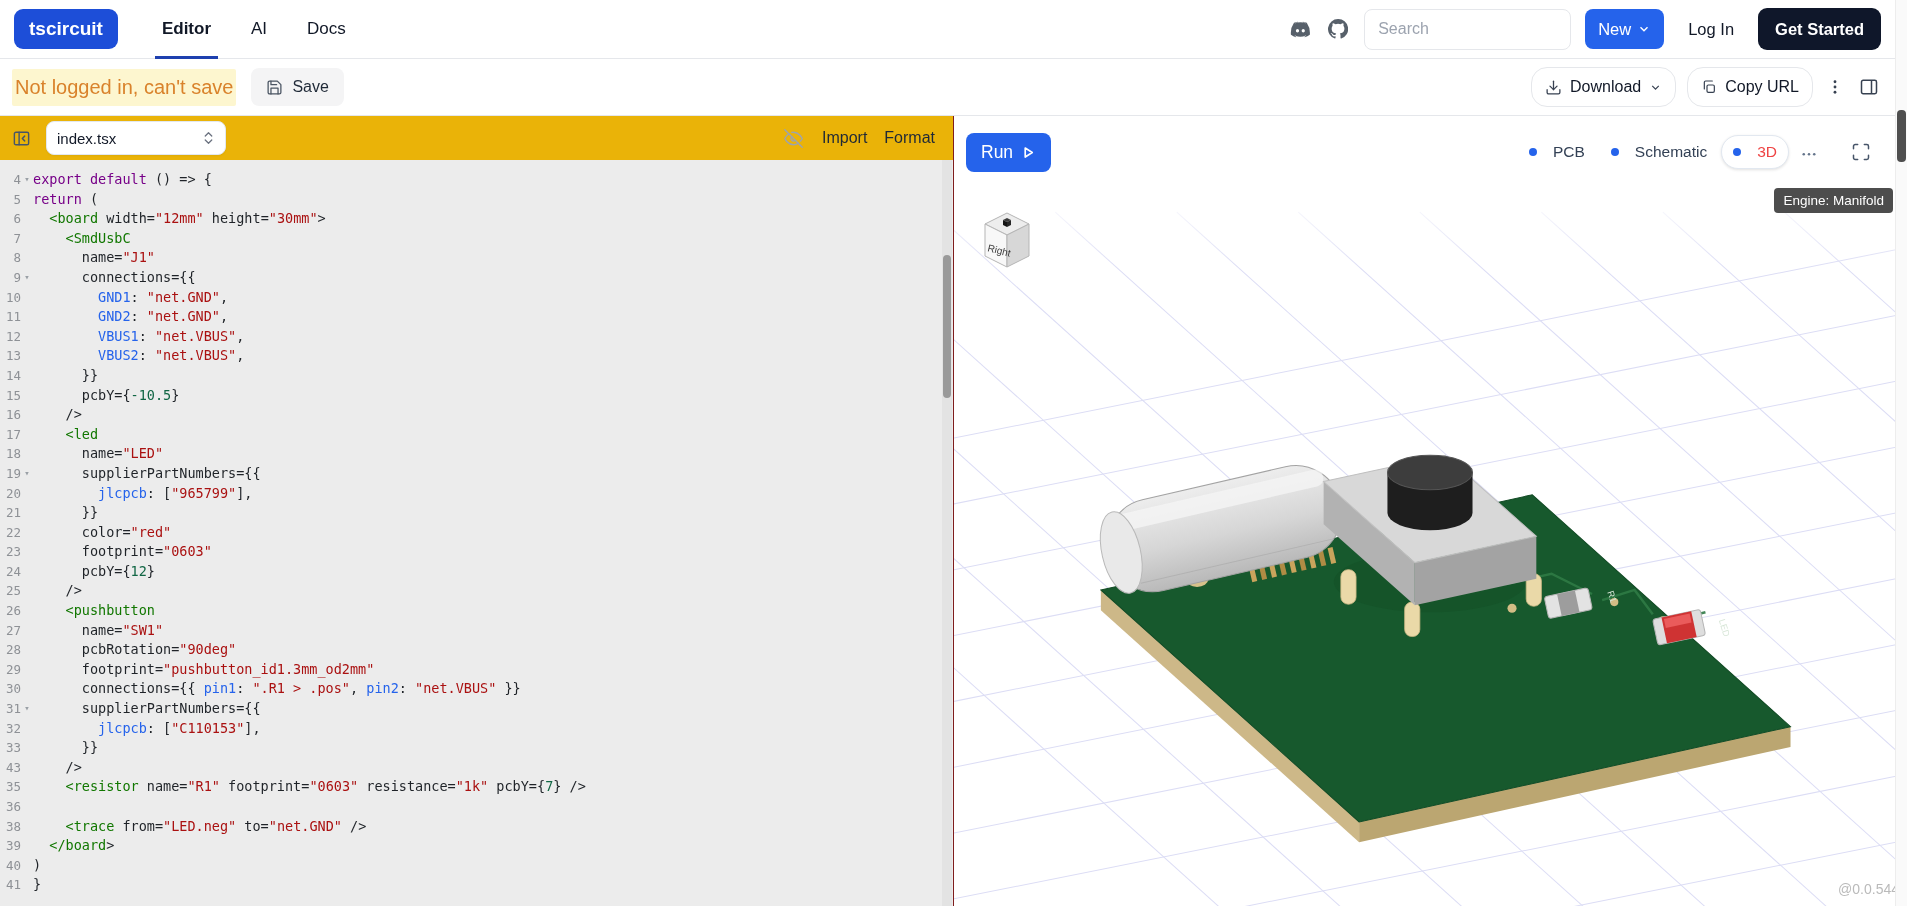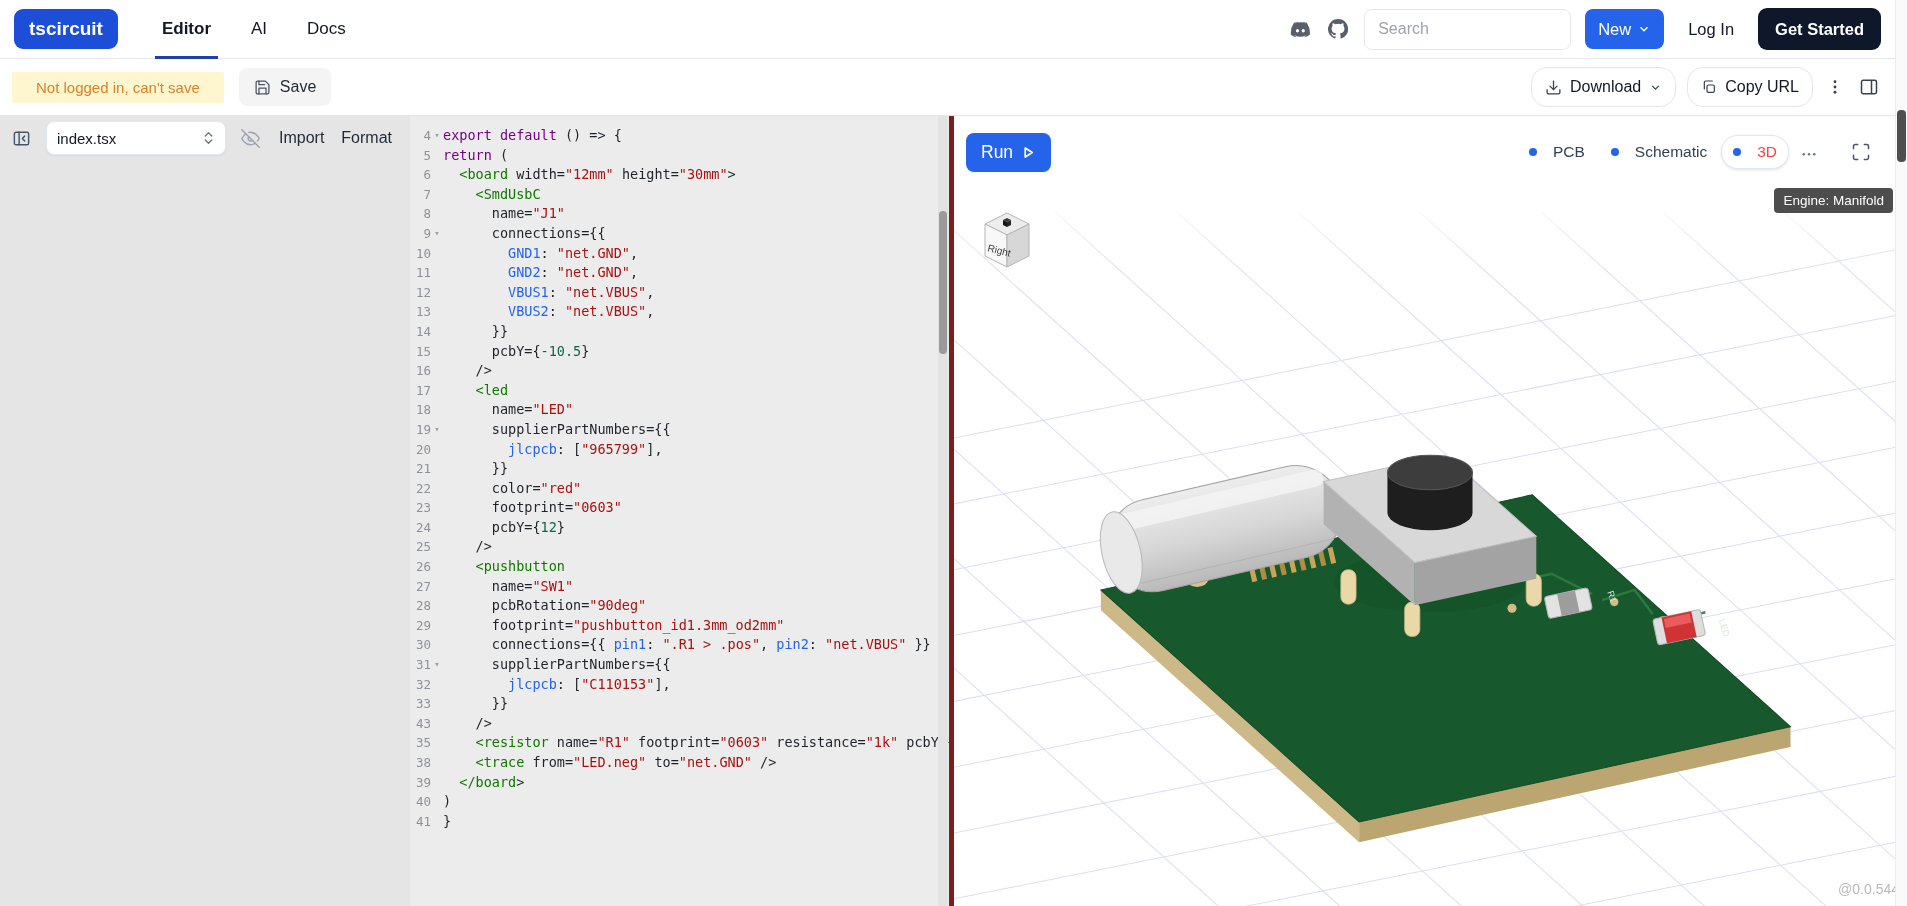--- a/index.html
+++ b/index.html
@@ -17,28 +17,28 @@
   .nav-right{margin-left:auto;display:flex;align-items:center;gap:14px;padding-right:12px}
   .icon-btn{display:flex;align-items:center;justify-content:center;background:none;border:none;cursor:pointer;padding:2px}
   .search-input{width:207px;height:41px;border:1px solid #e5e7eb;border-radius:8px;padding:0 13px;font-size:16px;color:#111827;outline:none;font-family:"Liberation Sans",sans-serif}
   .search-input::placeholder{color:#9ca3af}
   .btn-new{background:var(--accent,#2563eb);color:#fff;height:40px;border-radius:8px;padding:0 13px;font-size:16.5px;display:flex;align-items:center;gap:6px;border:none;cursor:pointer}
   .btn-login{font-size:16.5px;color:#111827;background:none;border:none;padding:0 10px;cursor:pointer}
   .btn-getstarted{background:var(--dark-button,#0f172a);color:#fff;height:42px;border-radius:9px;padding:0 17px;font-size:16.5px;border:none;font-weight:600;cursor:pointer}
 
   
   .toolbar{height:57px;display:flex;align-items:center;padding:0 12px;gap:15px;border-bottom:1px solid #e5e7eb;background:#fff;position:relative;z-index:9}
-  .status-badge{background:var(--badge-bg,#fdf6cf);color:var(--badge-text,#d9822b);font-size:15px;padding:7px 24px;border-radius:2px}
+  .status-badge{background:var(--badge-bg,#fdf6cf);color:var(--badge-text,#d9822b);font-size:20px;padding:7px 3px;border-radius:2px}
   .btn-save{display:flex;align-items:center;gap:9px;background:#f4f4f5;border:none;border-radius:8px;height:38px;padding:0 15px;font-size:16px;color:#1f2937;cursor:pointer}
   .toolbar-right{margin-left:auto;display:flex;align-items:center;gap:11px;padding-right:14px}
   .btn-outline{display:flex;align-items:center;gap:8px;border:1px solid #e5e7eb;background:#fff;border-radius:16px;height:40px;padding:0 13px;font-size:16px;color:#111827;cursor:pointer}
 
   
   .main{display:flex;height:790px}
-  .editor-pane{width:954px;flex:none;border-right:5px solid #7f1d1d;display:flex;flex-direction:row;background:#e5e5e5}
+  .editor-pane{width:954px;flex:none;border-right:1px solid #7f1d1d;display:flex;flex-direction:column;background:#eab308}
   .editor-header{height:44px;display:flex;align-items:center;padding:0 10px;gap:13px}
   .file-select{width:180px;height:34px;border:1px solid #e2e8f0;border-radius:8px;display:flex;align-items:center;justify-content:space-between;padding:0 10px;font-size:15px;color:#111827;box-shadow:0 1px 2px rgba(0,0,0,.05);cursor:pointer;background:#fff}
   .editor-header-right{margin-left:auto;display:flex;align-items:center;gap:17px;padding-right:8px}
   .hdr-action{font-size:16px;color:#1f2937;font-weight:500;background:none;border:none;cursor:pointer}
 
   .code-area{flex:1;background:#ececec;overflow:hidden;position:relative;
     font-family:"DejaVu Sans Mono",monospace;font-size:13.5px;line-height:19.6px;padding-top:10px}
   .code-row{display:flex;height:19.6px;cursor:text}
   .gutter-num{width:21px;flex:none;text-align:right;color:#8e9196;font-size:12.5px;line-height:19.6px}
   .fold{width:12px;flex:none;font-size:9px;color:#9aa0a6;text-align:center;line-height:19.6px}
@@ -341,20 +341,25 @@
             </div>
             <div class="code-row">
               <div class="gutter-num">43</div>
               <div class="fold"></div>
               <div class="code-text"><span>    /&gt;</span></div>
             </div>
             <div class="code-row">
               <div class="gutter-num">35</div>
               <div class="fold"></div>
               <div class="code-text"><span>    </span><span class="tok-tag">&lt;resistor</span><span> name=</span><span class="tok-str">"R1"</span><span> footprint=</span><span class="tok-str">"0603"</span><span> resistance=</span><span class="tok-str">"1k"</span><span> pcbY={</span><span class="tok-num">7</span><span>} /&gt;</span></div>
+            </div>
+            <div class="code-row">
+              <div class="gutter-num">36</div>
+              <div class="fold"></div>
+              <div class="code-text"></div>
             </div>
             <div class="code-row">
               <div class="gutter-num">38</div>
               <div class="fold"></div>
               <div class="code-text"><span>    </span><span class="tok-tag">&lt;trace</span><span> from=</span><span class="tok-str">"LED.neg"</span><span> to=</span><span class="tok-str">"net.GND"</span><span> /&gt;</span></div>
             </div>
             <div class="code-row">
               <div class="gutter-num">39</div>
               <div class="fold"></div>
               <div class="code-text"><span>  </span><span class="tok-tag">&lt;/board</span><span>&gt;</span></div>

